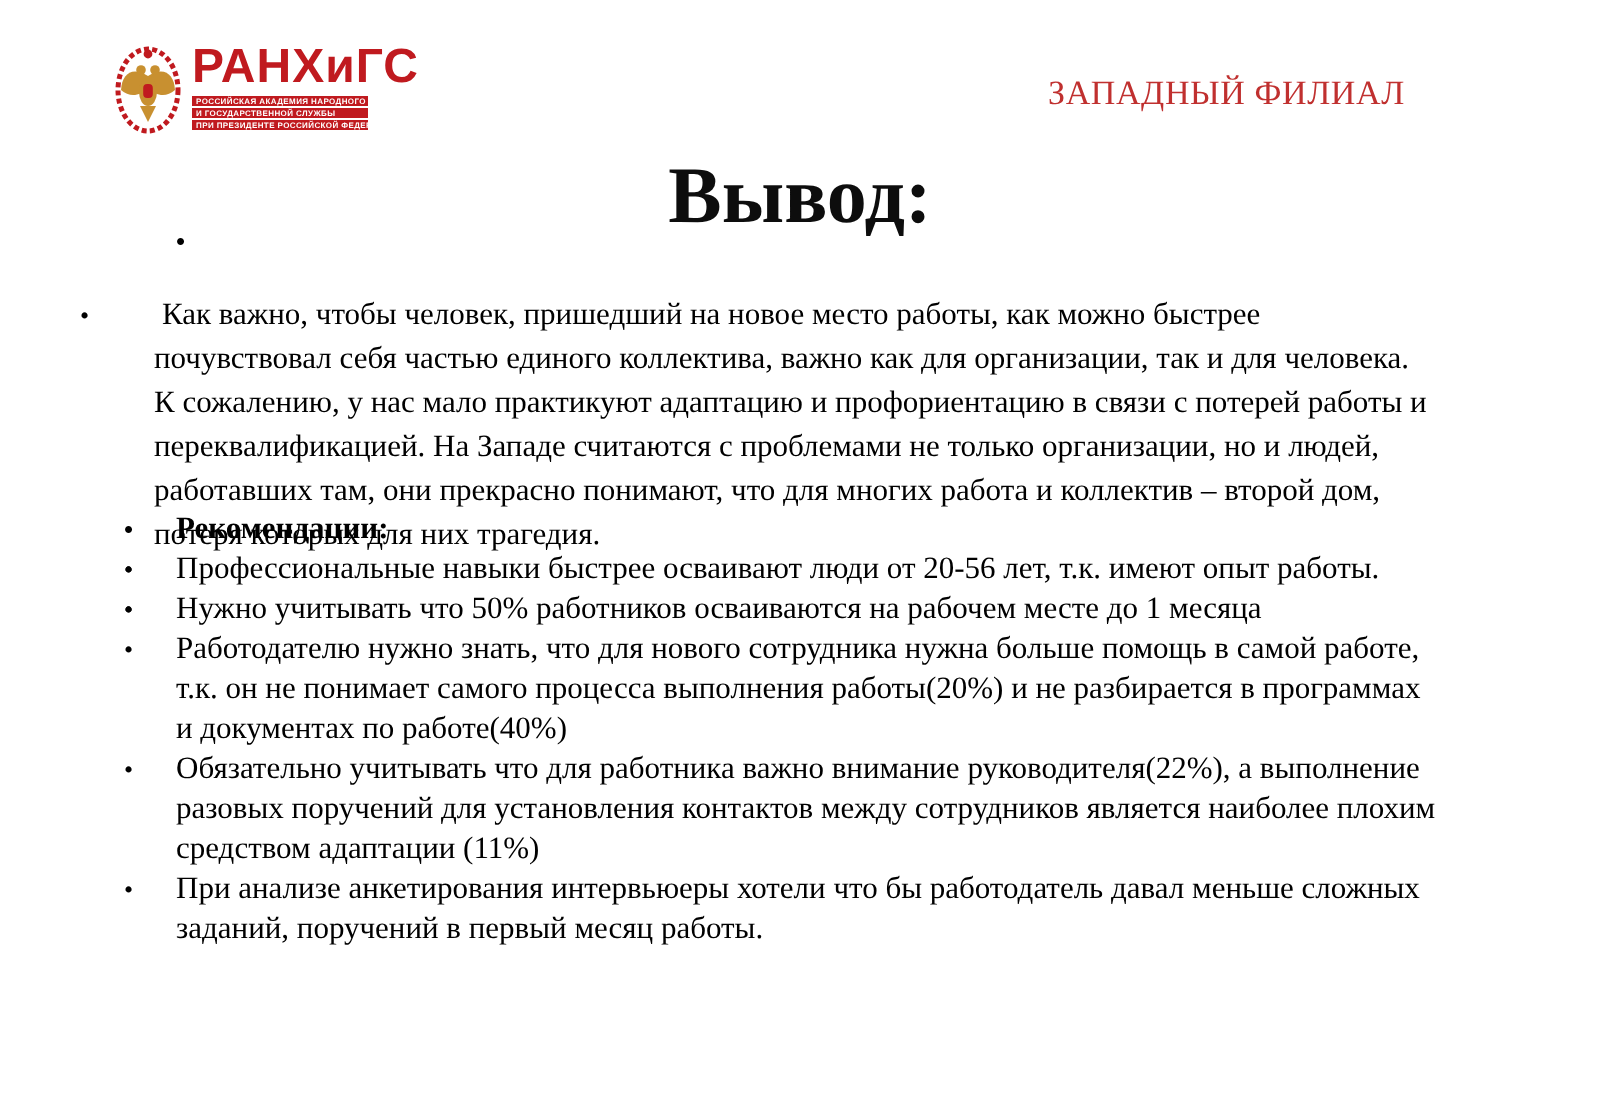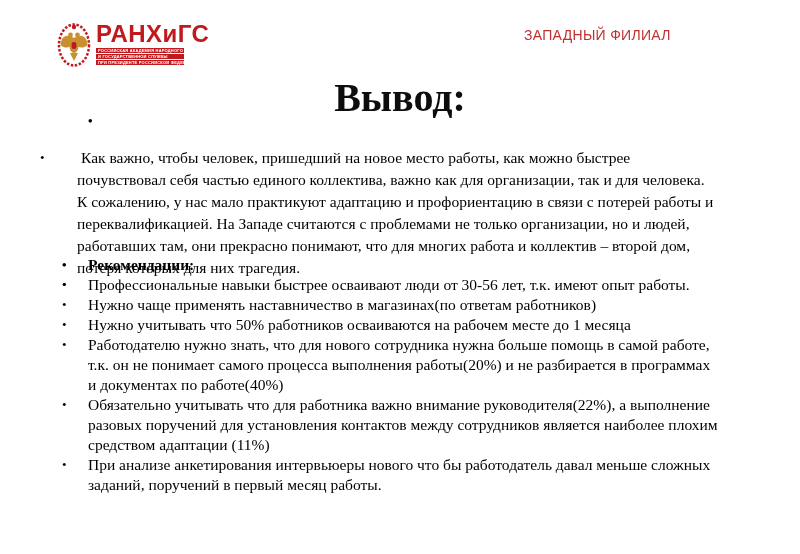--- a/index.html
+++ b/index.html
@@ -41,24 +41,24 @@
     font-size: 4px;
     line-height: 5px;
     padding: 0 2px;
     margin-bottom: 1px;
     white-space: nowrap;
     overflow: hidden;
     letter-spacing: 0.2px;
   }
   .branch-label {
     position: absolute;
-    top: 27px;
+    top: 37px;
     left: 524px;
-    font-family: Liberation Sans, sans-serif;
-    font-size: 14px;
+    font-family: Liberation Serif, serif;
+    font-size: 17px;
     letter-spacing: 0.3px;
     color: #c0302f;
   }
 
   
   .slide-title {
     position: absolute;
     top: 76px;
     left: 0;
     width: 100%;
@@ -159,37 +159,36 @@
   <div class="rec-list">
     <div class="rec-item bold">
       <span class="bullet-marker">•</span>
       <span>Рекомендации:</span>
     </div>
     <div class="rec-item">
       <span class="bullet-marker">•</span>
     </div>
     <div class="rec-item">
       <span class="bullet-marker">•</span>
-      <span>Профессиональные навыки быстрее осваивают люди от 30-56 лет, т.к. имеют опыт работы.</span>
+      <span>Профессиональные навыки быстрее осваивают люди от 20-56 лет, т.к. имеют опыт работы.</span>
     </div>
     <div class="rec-item">
       <span class="bullet-marker">•</span>
-      <span>Нужно чаще применять наставничество в магазинах(по ответам работников)</span>
     </div>
     <div class="rec-item">
       <span class="bullet-marker">•</span>
       <span>Нужно учитывать что 50% работников осваиваются на рабочем месте до 1 месяца</span>
     </div>
     <div class="rec-item">
       <span class="bullet-marker">•</span>
       <span>Работодателю нужно знать, что для нового сотрудника нужна больше помощь в  самой работе, т.к. он не понимает самого процесса выполнения работы(20%) и   не  разбирается в программах и документах по работе(40%)</span>
     </div>
     <div class="rec-item">
       <span class="bullet-marker">•</span>
       <span>Обязательно учитывать что для работника важно внимание руководителя(22%), а выполнение разовых поручений для установления контактов между сотрудников является наиболее плохим средством адаптации (11%)</span>
     </div>
     <div class="rec-item">
       <span class="bullet-marker">•</span>
-      <span>При анализе анкетирования интервьюеры нового что бы работодатель давал меньше сложных заданий, поручений в первый месяц работы.</span>
+      <span>При анализе анкетирования интервьюеры хотели что бы работодатель давал меньше сложных заданий, поручений в первый месяц работы.</span>
     </div>
   </div>
 
 </div>
 
 </body></html>

